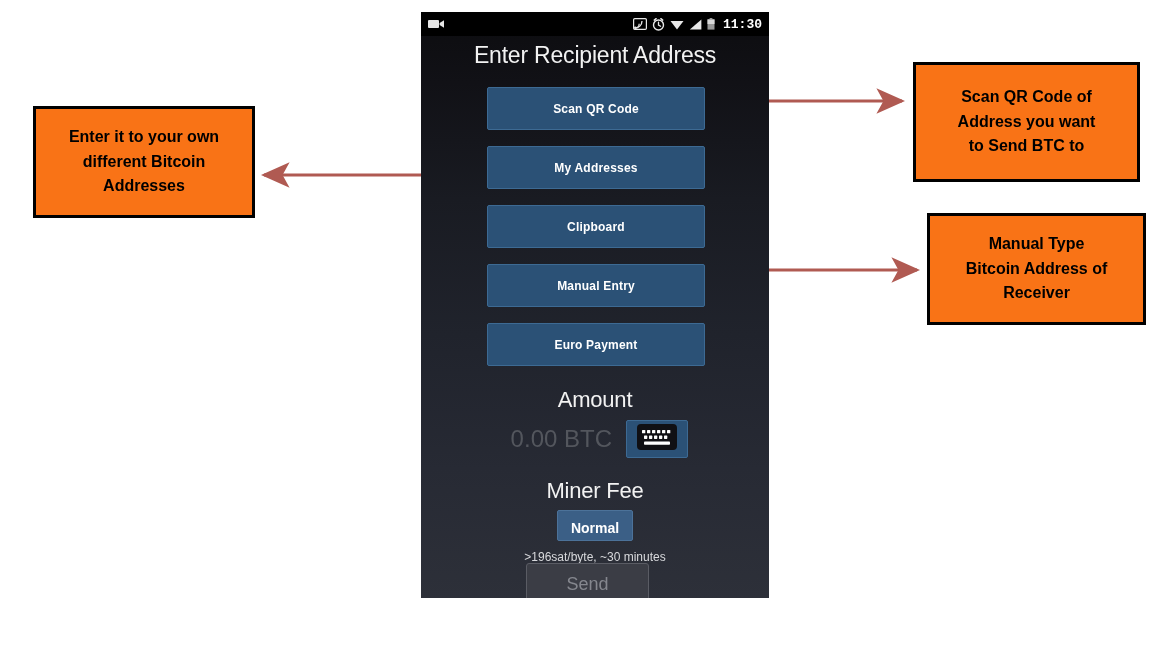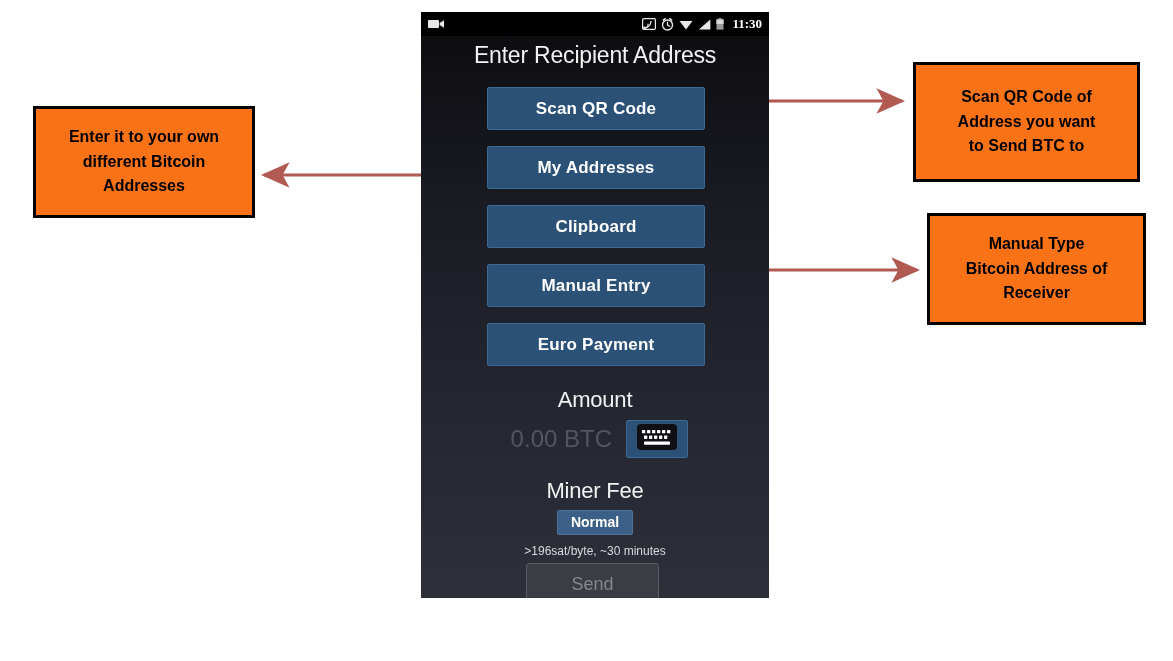--- a/index.html
+++ b/index.html
@@ -59,21 +59,21 @@
   .sb-icon {
     display: inline-block;
     line-height: 0;
   }
   #status-time {
     color: #ffffff;
     font-size: 13px;
     font-weight: bold;
     letter-spacing: 0px;
     margin-left: 3px;
-    font-family: Liberation Serif, serif;
+    font-family: Liberation Mono, monospace;
   }
 
   
   #app-title {
     position: absolute;
     left: 0;
     top: 30px;
     width: 348px;
     text-align: center;
     color: #f2f2f2;
@@ -91,21 +91,21 @@
     width: 218px;
   }
   .action-button {
     width: 218px;
     height: 43px;
     margin-bottom: 16px;
     background: #2b5176;
     border: 1px solid #3d6a93;
     border-radius: 2px;
     color: #ffffff;
-    font-size: 17px;
+    font-size: 12px;
     font-weight: bold;
     font-family: "Liberation Sans", sans-serif;
     display: flex;
     align-items: center;
     justify-content: center;
     box-sizing: border-box;
     cursor: pointer;
     letter-spacing: 0.2px;
   }
 
@@ -162,38 +162,38 @@
     justify-content: center;
     margin-top: 6px;
   }
   #fee-badge {
     background: #3b5f86;
     border: 1px solid #4c7299;
     color: #ffffff;
     font-size: 14px;
     font-weight: bold;
     font-family: "Liberation Sans", sans-serif;
-    padding: 3px 13px 4px 13px;
+    padding: 9px 13px 4px 13px;
     border-radius: 2px;
     cursor: pointer;
   }
   #fee-detail {
     text-align: center;
     color: #d8d9dc;
     font-size: 12px;
     font-family: "Liberation Sans", sans-serif;
     margin-top: 9px;
   }
 
   
   #send-button {
     position: absolute;
     left: 105px;
     top: 551px;
-    width: 133px;
+    width: 123px;
     height: 43px;
     background: #3b3d45;
     border: 1px solid #5a5c64;
     border-radius: 3px;
     color: #85878e;
     font-size: 18px;
     font-family: "Liberation Sans", sans-serif;
     display: flex;
     align-items: center;
     justify-content: center;

